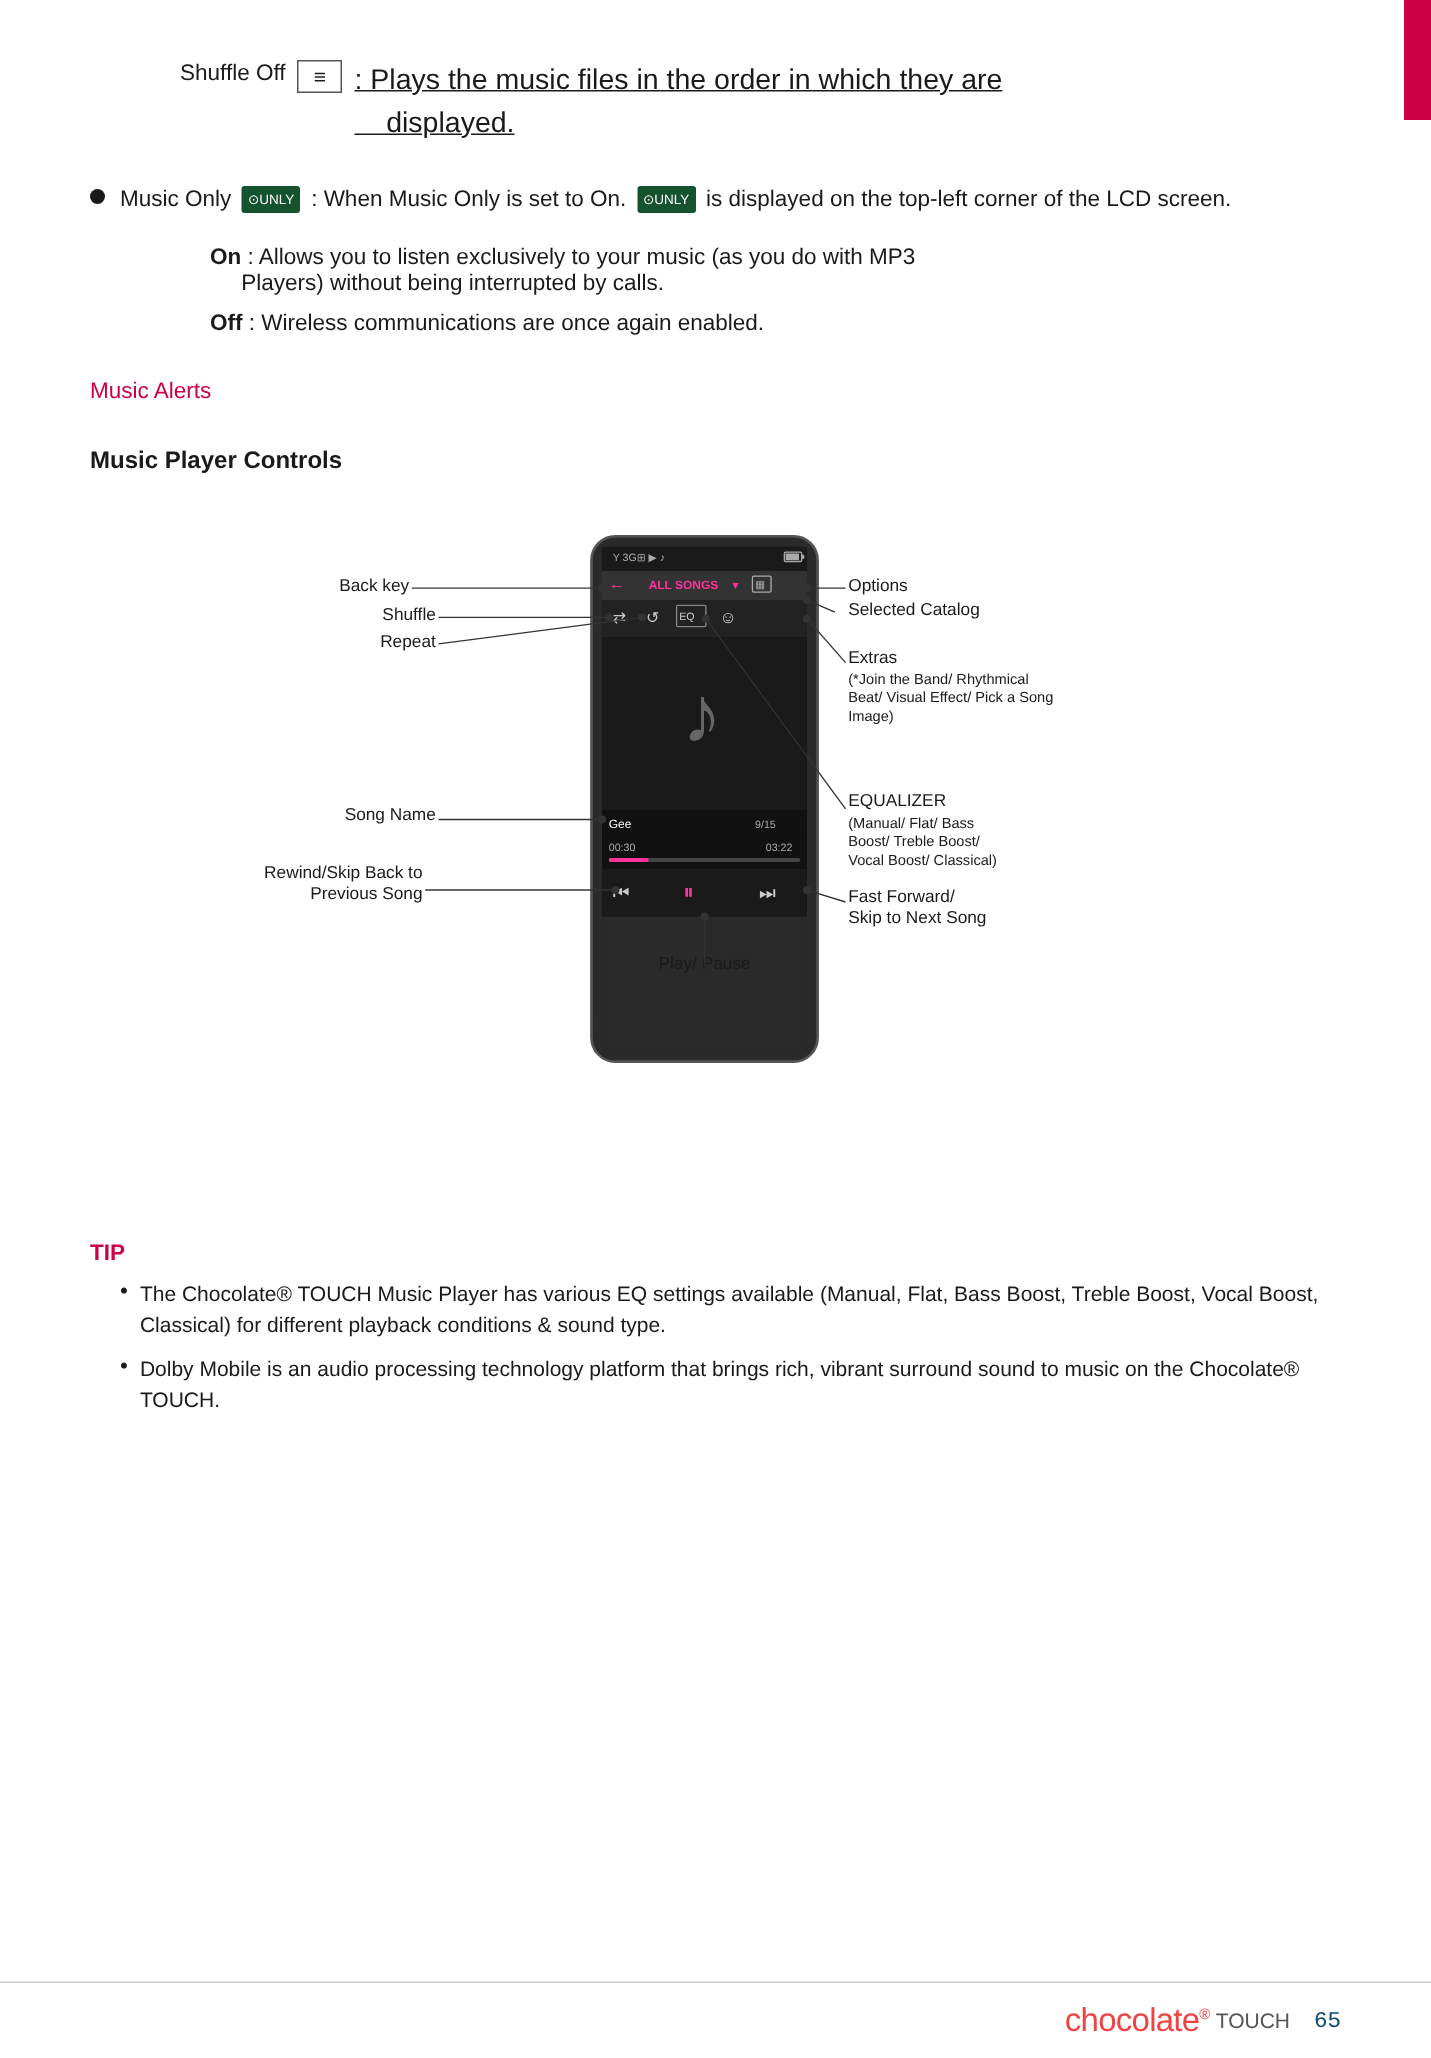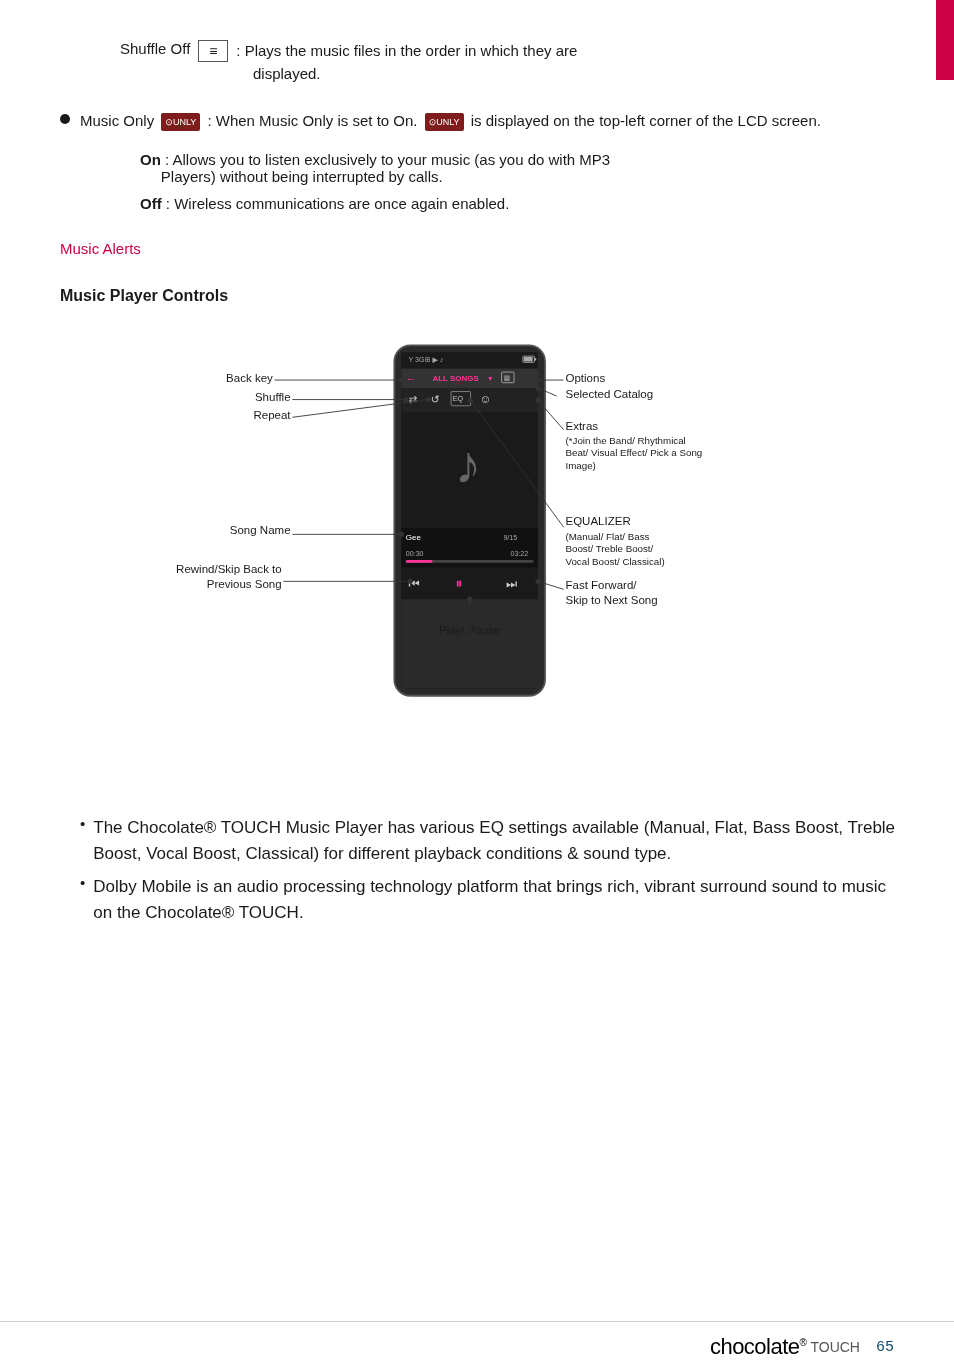--- a/index.html
+++ b/index.html
@@ -43,22 +43,23 @@
       display: inline-flex;
       align-items: center;
       justify-content: center;
       border: 1px solid #555;
       padding: 2px 6px;
       margin-right: 8px;
       font-size: 14px;
       min-width: 30px;
     }
     .shuffle-desc {
-      font-size: 15px;
+      font-size: 19px;
       line-height: 1.5;
+      text-decoration: underline;
     }
 
     
     .bullet-section {
       display: flex;
       align-items: flex-start;
       margin-bottom: 18px;
     }
     .bullet {
       width: 10px;
@@ -69,21 +70,21 @@
       margin-right: 10px;
       flex-shrink: 0;
     }
     .bullet-content {
       font-size: 15px;
       line-height: 1.6;
     }
 
     .music-only-icon {
       display: inline-block;
-      background: #7f1d1d;
+      background: #14532d;
       color: white;
       font-size: 9px;
       padding: 2px 4px;
       margin: 0 3px;
       vertical-align: middle;
       border-radius: 2px;
     }
 
     
     .on-off-section {
@@ -153,21 +154,21 @@
       display: flex;
       align-items: flex-start;
       margin-bottom: 8px;
       padding-left: 20px;
     }
     .tip-bullet-dot {
       margin-right: 8px;
       flex-shrink: 0;
     }
     .tip-bullet-text {
-      font-size: 17px;
+      font-size: 14px;
       line-height: 1.5;
     }
 
     
     .footer-note {
       font-size: 14px;
       line-height: 1.5;
       margin-bottom: 30px;
     }
 
@@ -178,21 +179,21 @@
       left: 0;
       right: 0;
       border-top: 1px solid #ccc;
       display: flex;
       align-items: center;
       justify-content: flex-end;
       padding: 12px 60px;
     }
     .brand-name {
       font-size: 22px;
-      color: #000000;
+      color: #ef4444;
       letter-spacing: -0.5px;
     }
     .brand-name .brand-reg {
       font-size: 10px;
       vertical-align: super;
     }
     .brand-sub {
       font-size: 14px;
       color: #555;
       margin-left: 4px;
@@ -368,20 +369,21 @@
 
       <text x="570" y="280" font-size="13" fill="#1a1a1a" font-family="Arial">Fast Forward/</text>
       <text x="570" y="296" font-size="13" fill="#1a1a1a" font-family="Arial">Skip to Next Song</text>
       <line x1="539" y1="271" x2="568" y2="280" stroke="#333" stroke-width="1"></line>
       <circle cx="539" cy="271" r="3" fill="#333"></circle>
 
     </svg>
   </div>
 
   <div class="tip-section">
+    <div class="tip-label">TIP</div>
     <div class="tip-bullet">
       <span class="tip-bullet-dot">•</span>
       <span class="tip-bullet-text">The Chocolate® TOUCH Music Player has various EQ settings available (Manual, Flat, Bass Boost, Treble Boost, Vocal Boost, Classical) for different playback conditions &amp; sound type.</span>
     </div>
     <div class="tip-bullet">
       <span class="tip-bullet-dot">•</span>
       <span class="tip-bullet-text">Dolby Mobile is an audio processing technology platform that brings rich, vibrant surround sound to music on the Chocolate® TOUCH.</span>
     </div>
   </div>
 

